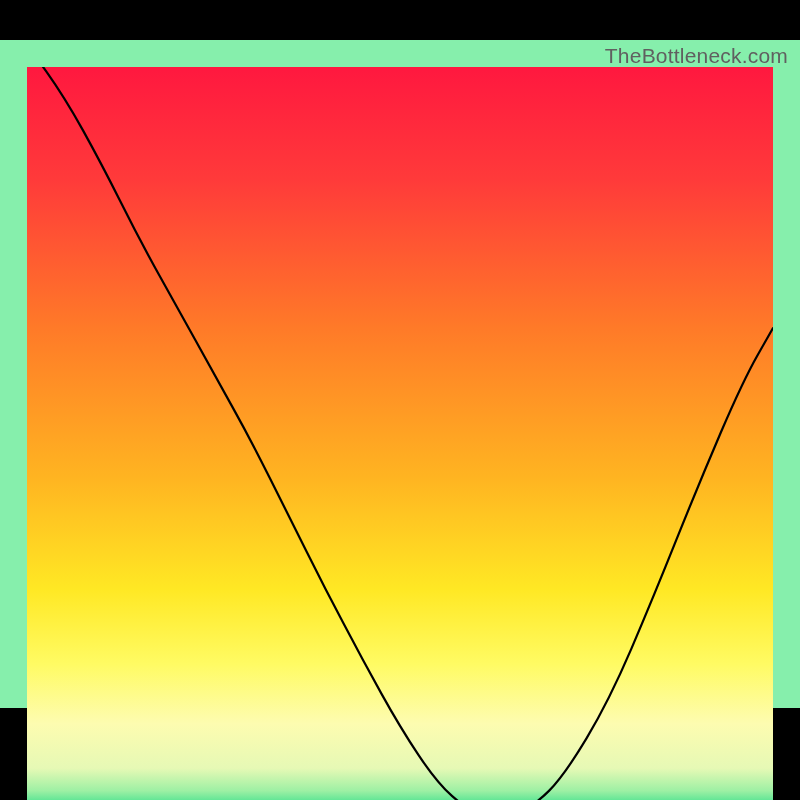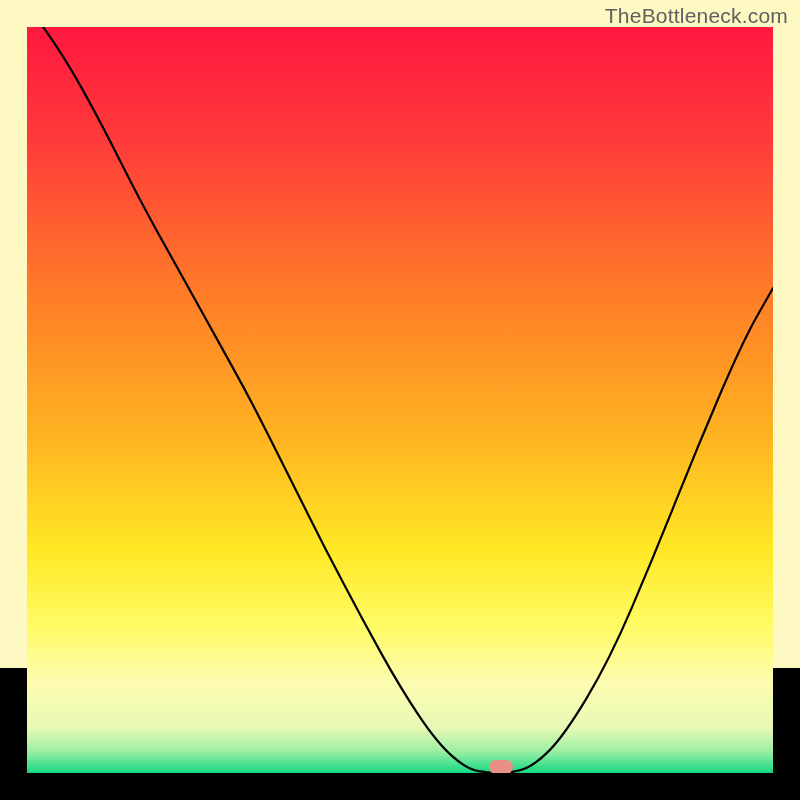--- a/index.html
+++ b/index.html
@@ -7,21 +7,22 @@
     padding: 0;
     width: 800px;
     height: 800px;
     background: #000;
     overflow: hidden;
   }
   .frame {
     position: relative;
     width: 800px;
     height: 668px;
-    background: #fef9c3;
+    background: #86efac;
+    margin-top: 40px;
   }
   .plot-area {
     position: absolute;
     left: 27px;
     top: 27px;
     width: 746px;
     height: 746px;
     overflow: hidden;
   }
   .gradient-bg {

